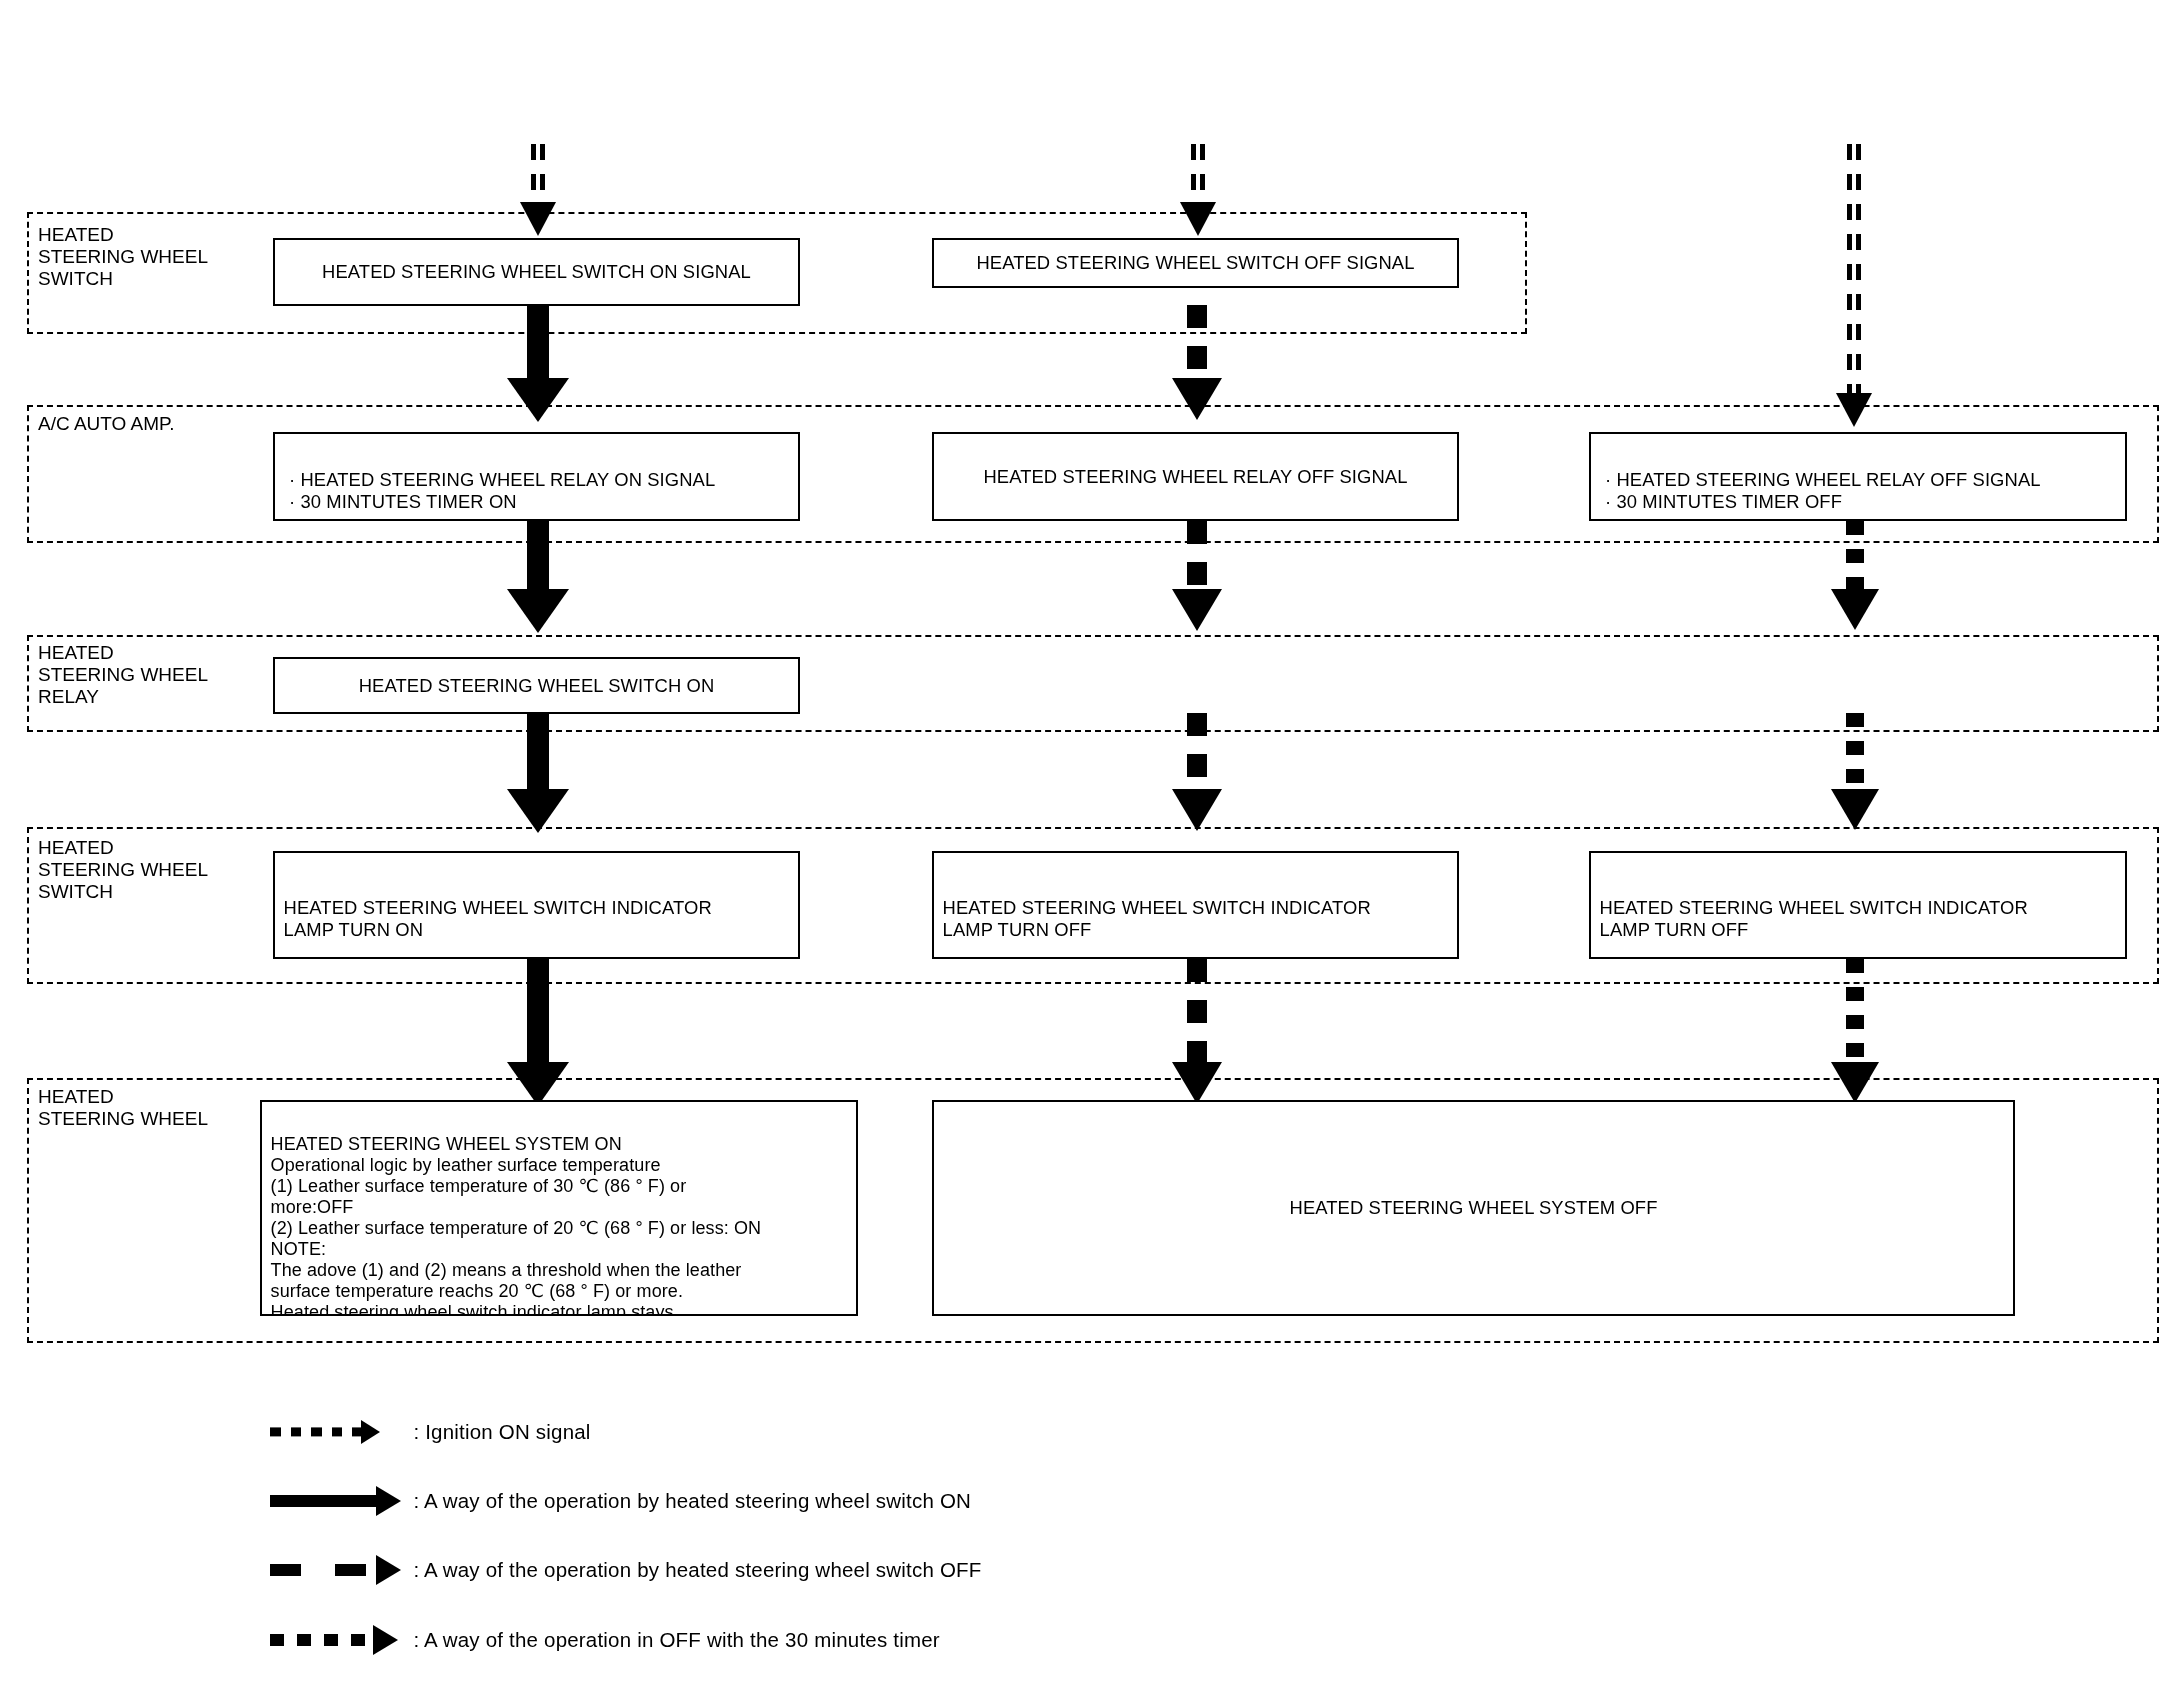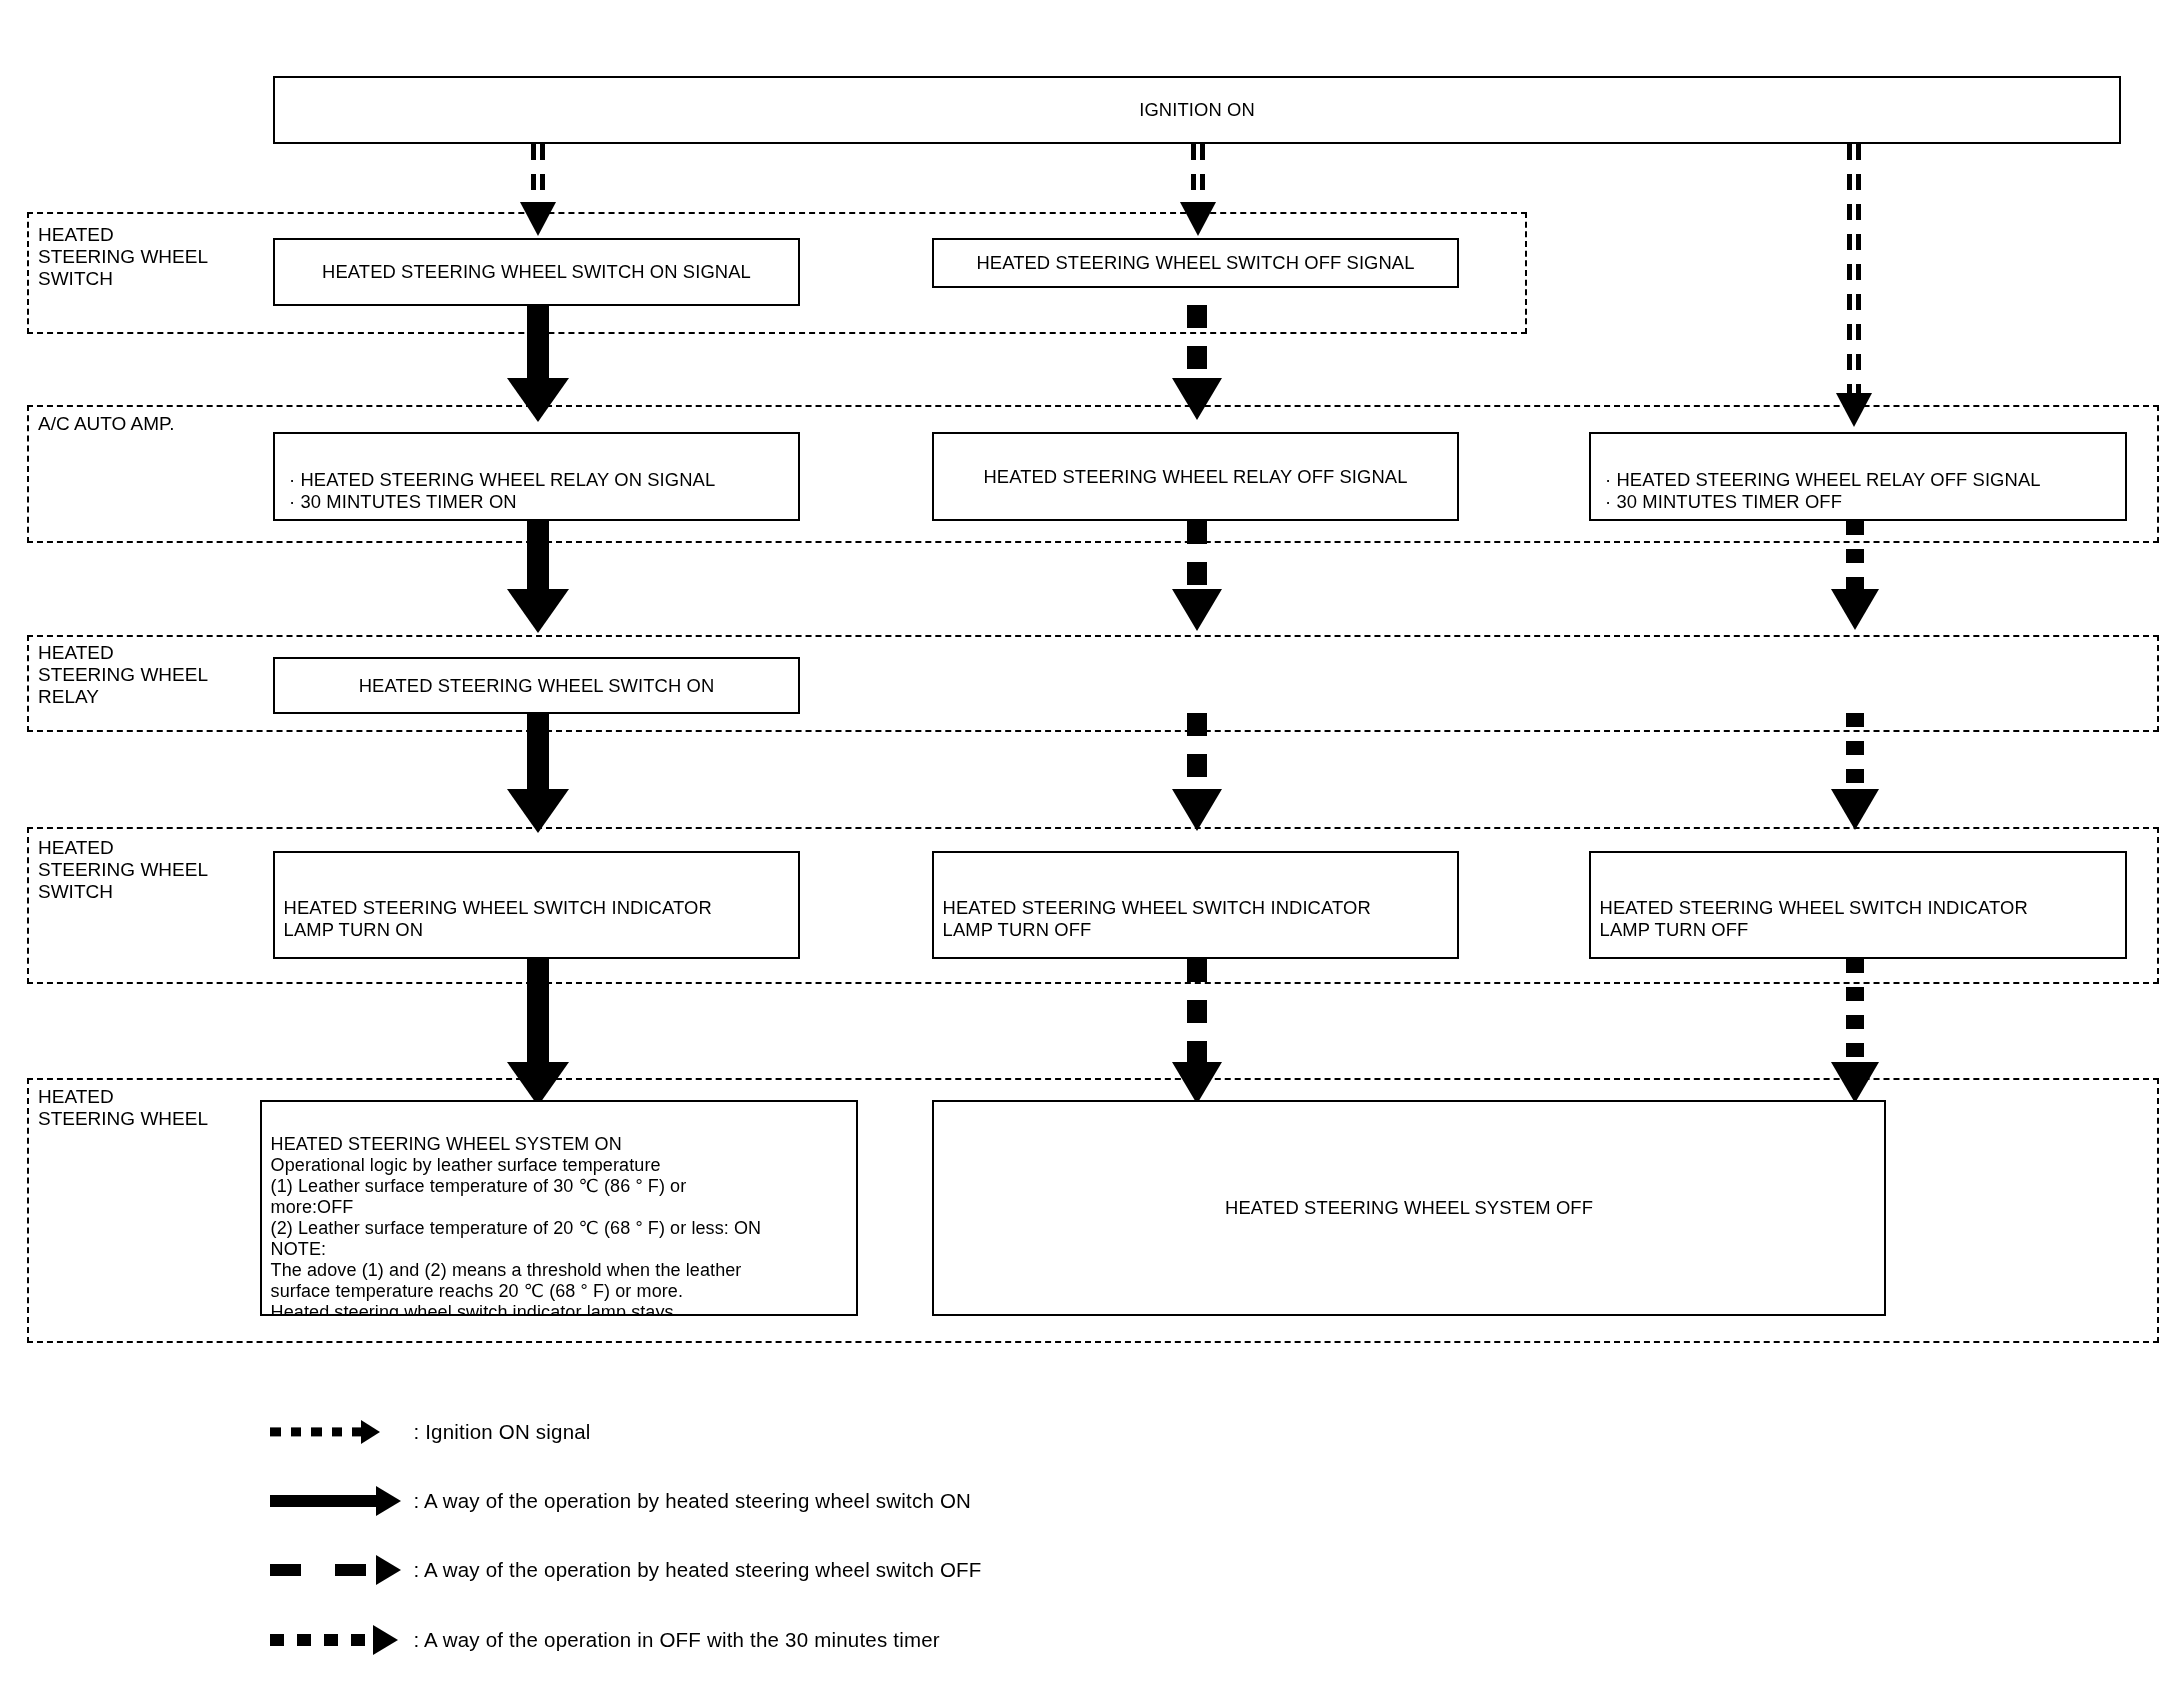--- a/index.html
+++ b/index.html
@@ -160,23 +160,20 @@
 STEERING WHEEL
 RELAY</div>
 
   <div class="section-label" style="left:38px;top:837px;">HEATED
 STEERING WHEEL
 SWITCH</div>
 
   <div class="section-label" style="left:38px;top:1086px;">HEATED
 STEERING WHEEL</div>
 
-  <div class="box center" style="left:273px;top:76px;width:1848px;height:68px;">
-    <span class="txt">IGNITION ON</span>
-  </div>
 
   <div class="conn ign" style="left:531px;top:144px;width:5.4px;height:64px;"></div>
   <div class="conn ign" style="left:540px;top:144px;width:5.4px;height:64px;"></div>
   <div class="head" style="left:520px;top:202px;border-left-width:18px;border-right-width:18px;border-top-width:34px;"></div>
 
   <div class="conn ign" style="left:1191px;top:144px;width:5.4px;height:64px;"></div>
   <div class="conn ign" style="left:1200px;top:144px;width:5.4px;height:64px;"></div>
   <div class="head" style="left:1180px;top:202px;border-left-width:18px;border-right-width:18px;border-top-width:34px;"></div>
 
   <div class="conn ign" style="left:1847px;top:144px;width:5.4px;height:259px;"></div>
@@ -264,21 +261,21 @@
 (1) Leather surface temperature of 30 ℃ (86 ° F) or
 more:OFF
 (2) Leather surface temperature of 20 ℃ (68 ° F) or less: ON
 NOTE:
 The adove (1) and (2) means a threshold when the leather
 surface temperature reachs 20 ℃ (68 ° F) or more.
 Heated steering wheel switch indicator lamp stays
 ON until the heated steering wheel system is turned</span>
   </div>
 
-  <div class="box center" style="left:932px;top:1100px;width:954px;height:216px;">
+  <div class="box center" style="left:932px;top:1100px;width:1083px;height:216px;">
     <span class="txt">HEATED STEERING WHEEL SYSTEM OFF</span>
   </div>
 
   <div id="legend" style="left:270px;top:1416px;width:1405px;height:232px;">
 
     <div class="legend-row" style="left:0;top:0;">
       <span class="legend-sym">
         <span class="bar thin" style="left:0;width:93px;
               background-image:repeating-linear-gradient(to right,#000 0 10.8px,transparent 10.8px 20.5px);"></span>
         <span class="tip small" style="left:91px;"></span>

